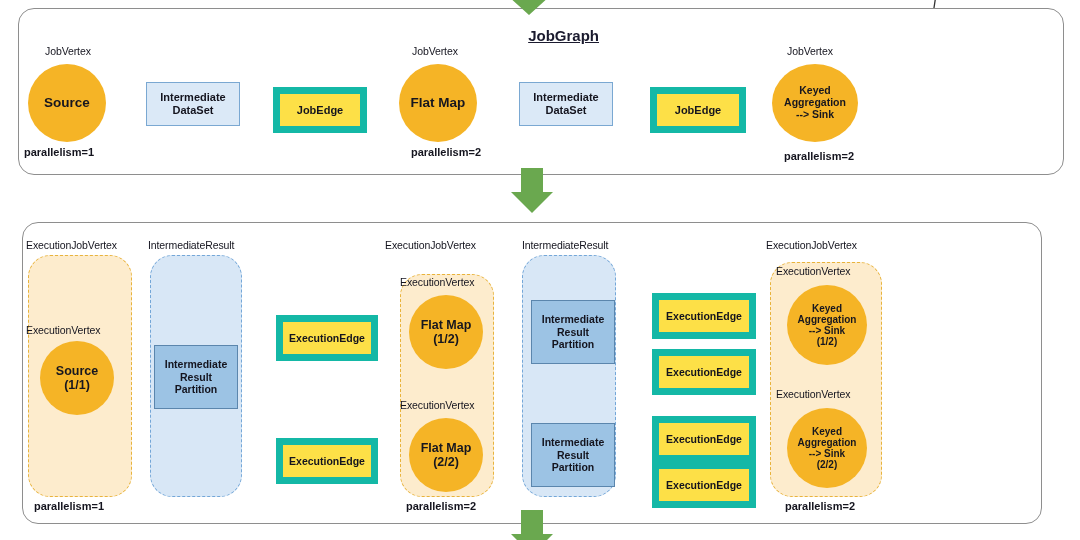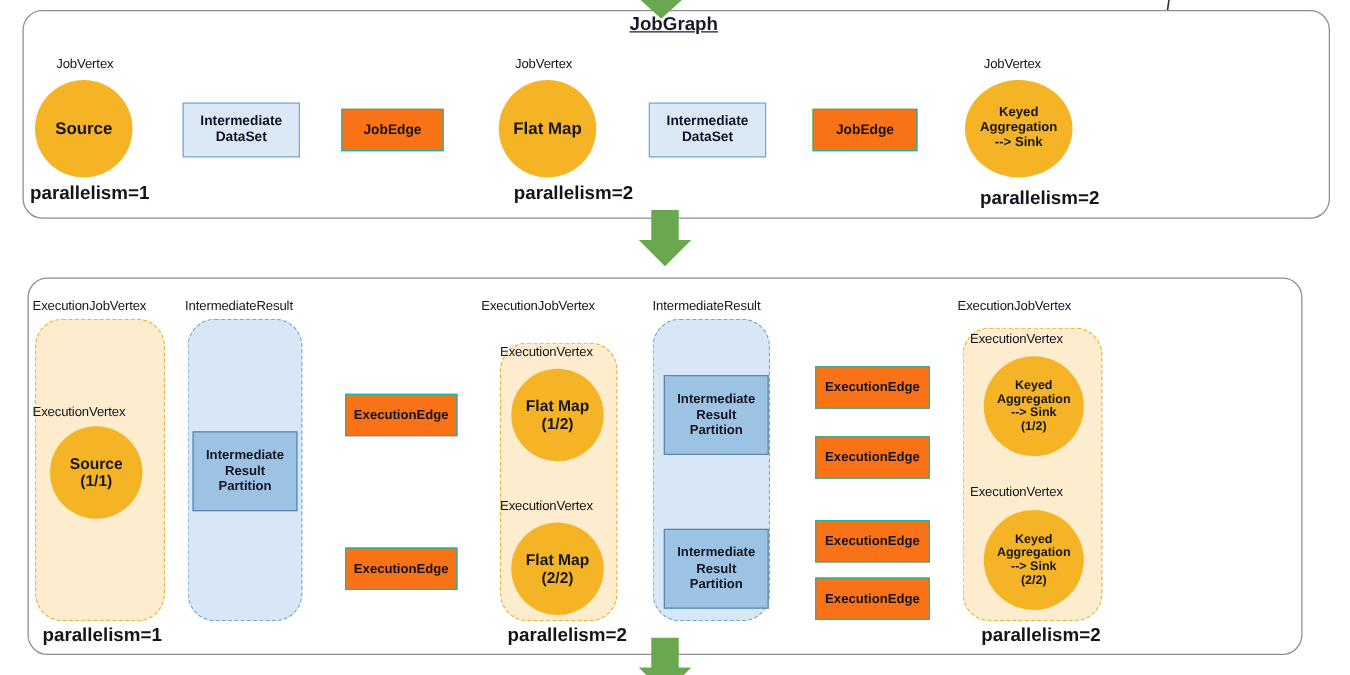--- a/index.html
+++ b/index.html
@@ -8,32 +8,32 @@
   #stage{position:absolute;left:0;top:0;width:1080px;height:540px;}
 
   .svg-layer{position:absolute;left:0;top:0;width:1080px;height:540px;pointer-events:none;}
 
   .panel{position:absolute;border:1.6px solid #8e8e8e;border-radius:16px;background:#fff;}
   .panel-title{position:absolute;font-weight:bold;font-size:15px;
       text-decoration:underline;color:#1a1a2e;text-align:center;}
 
   .caption{position:absolute;font-size:10.5px;font-weight:normal;color:#14141e;
       white-space:nowrap;letter-spacing:-0.1px;}
-  .plabel{position:absolute;font-size:15px;font-weight:bold;color:#14141e;white-space:nowrap;}
+  .plabel{position:absolute;font-size:11px;font-weight:bold;color:#14141e;white-space:nowrap;}
 
   .circle{position:absolute;border-radius:50%;background:#f5b426;
       display:flex;align-items:center;justify-content:center;text-align:center;
       font-weight:bold;color:#16161f;line-height:1.12;}
 
   .box{position:absolute;display:flex;align-items:center;justify-content:center;
       text-align:center;font-weight:bold;line-height:1.18;}
 
   .box-blue-light{background:#dbe9f7;border:1px solid #7aa8d2;color:#14141e;}
   .box-blue-mid{background:#9cc3e4;border:1px solid #5b86ad;color:#14141e;}
-  .box-grey{background:#f97316;border:1px solid #14b8a6;color:#14141e;}
+  .box-grey{background:#fde047;border:7px solid #14b8a6;color:#14141e;}
 
   .group{position:absolute;border-radius:22px;}
   .group-orange{background:#fdeccd;border:1.4px dashed #e8b33c;}
   .group-blue{background:#d8e7f6;border:1.4px dashed #74a7d8;}
 
   .green-arrow{position:absolute;}
 </style>
 </head>
 <body>
 
@@ -82,21 +82,21 @@
       <path d="M742,478 L784,458" marker-end="url(#ahs)"></path>
     </g>
   </svg>
 
   <div class="panel" style="left:18px;top:8px;width:1044px;height:165px;"></div>
 
   <svg class="green-arrow" style="left:506px;top:-14px;width:46px;height:30px;" viewBox="0 0 46 30">
     <path d="M12,0 L34,0 L34,10 L44,10 L23,29 L2,10 L12,10 Z" fill="#6aa84f"></path>
   </svg>
 
-  <div class="panel-title" style="left:479px;top:11px;width:120px;">JobGraph</div>
+  <div class="panel-title" style="left:479px;top:27px;width:120px;text-align:right;">JobGraph</div>
 
   <div class="caption" style="left:45px;top:45px;">JobVertex</div>
   <div class="circle" style="left:28px;top:64px;width:78px;height:78px;font-size:13.5px;">
     <span>Source</span>
   </div>
   <div class="plabel" style="left:24px;top:146px;">parallelism=1</div>
 
   <div class="box box-blue-light" style="left:146px;top:82px;width:92px;height:42px;font-size:11px;">
     <span>Intermediate<br>DataSet</span>
   </div>

